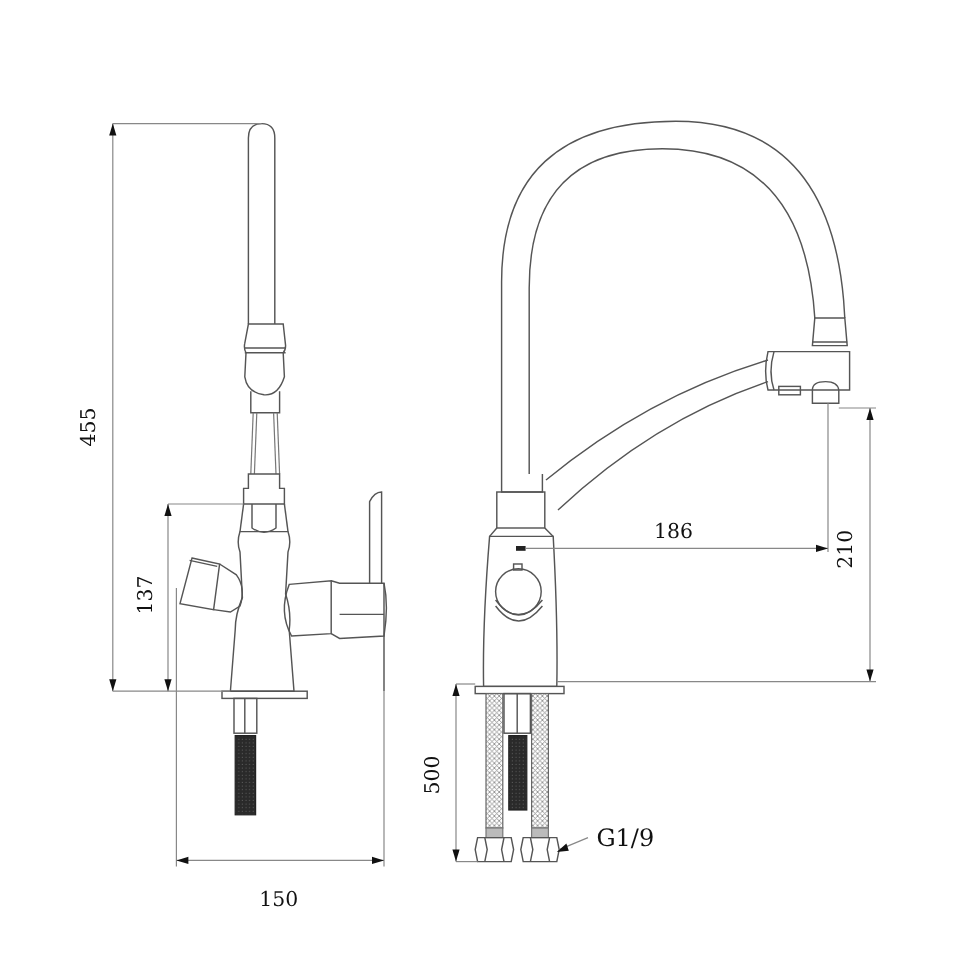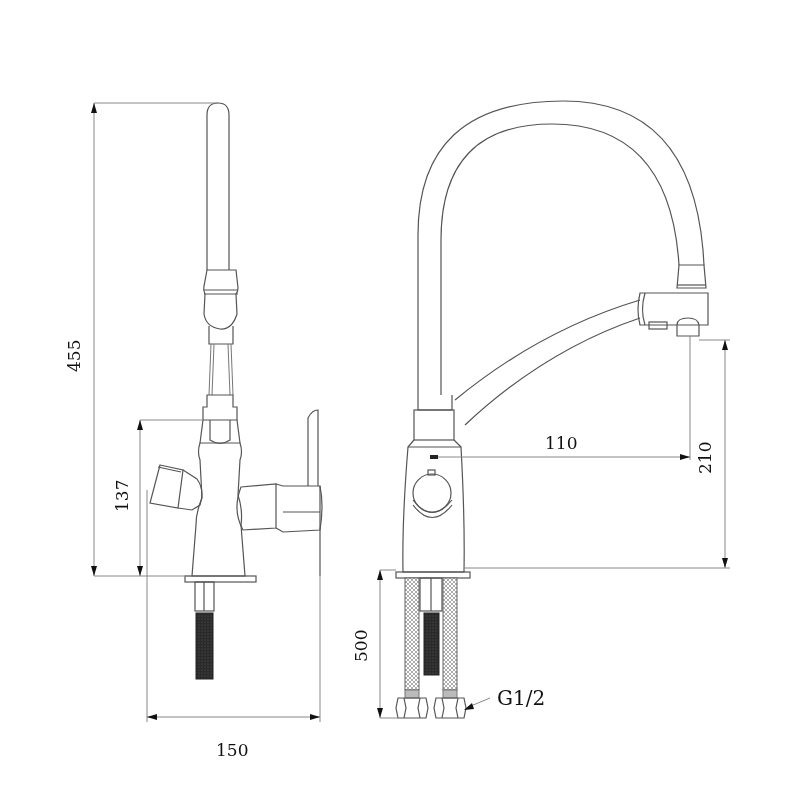--- a/index.html
+++ b/index.html
@@ -160,16 +160,16 @@
     <line class="dim" x1="380" y1="570" x2="380" y2="718"></line>
     <line class="dim" x1="380" y1="718" x2="398" y2="718"></line>
     <polygon class="arrow" points="380,570 377,580 383,580"></polygon>
     <polygon class="arrow" points="380,718 377,708 383,708"></polygon>
   </g>
 </svg>
 
 <div class="label vert" style="left:66px; top:372px;">455</div>
 <div class="label vert" style="left:114px; top:512px;">137</div>
 <div class="label" style="left:216px; top:694px;margin-top:48px;">150</div>
-<div class="label" style="left:545px; top:435px;">110</div>
+<div class="label" style="left:545px; top:435px;">186</div>
 <div class="label vert" style="left:697px; top:474px;">210</div>
 <div class="label vert" style="left:353px; top:662px;">500</div>
-<div class="label" style="left:497px; top:688px; font-size:20px;">G1/2</div>
+<div class="label" style="left:497px; top:688px; font-size:20px;">G1/9</div>
 
 </body></html>

